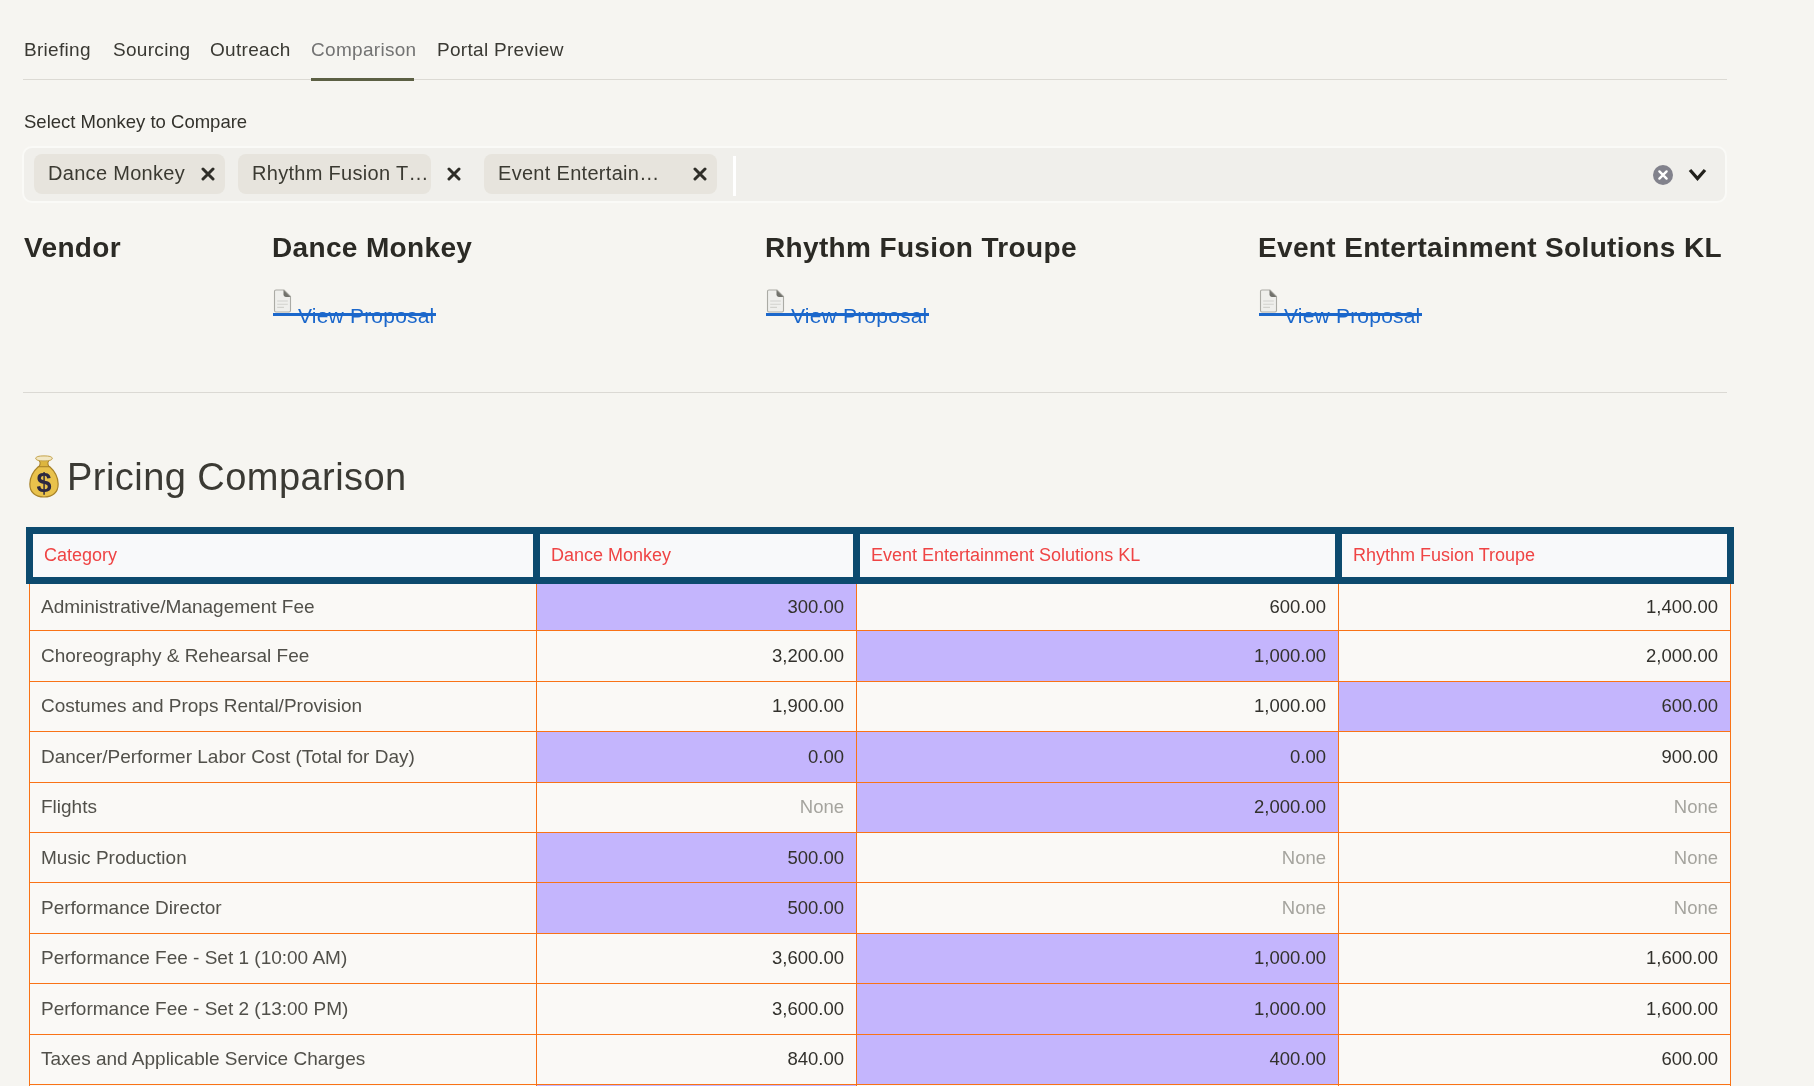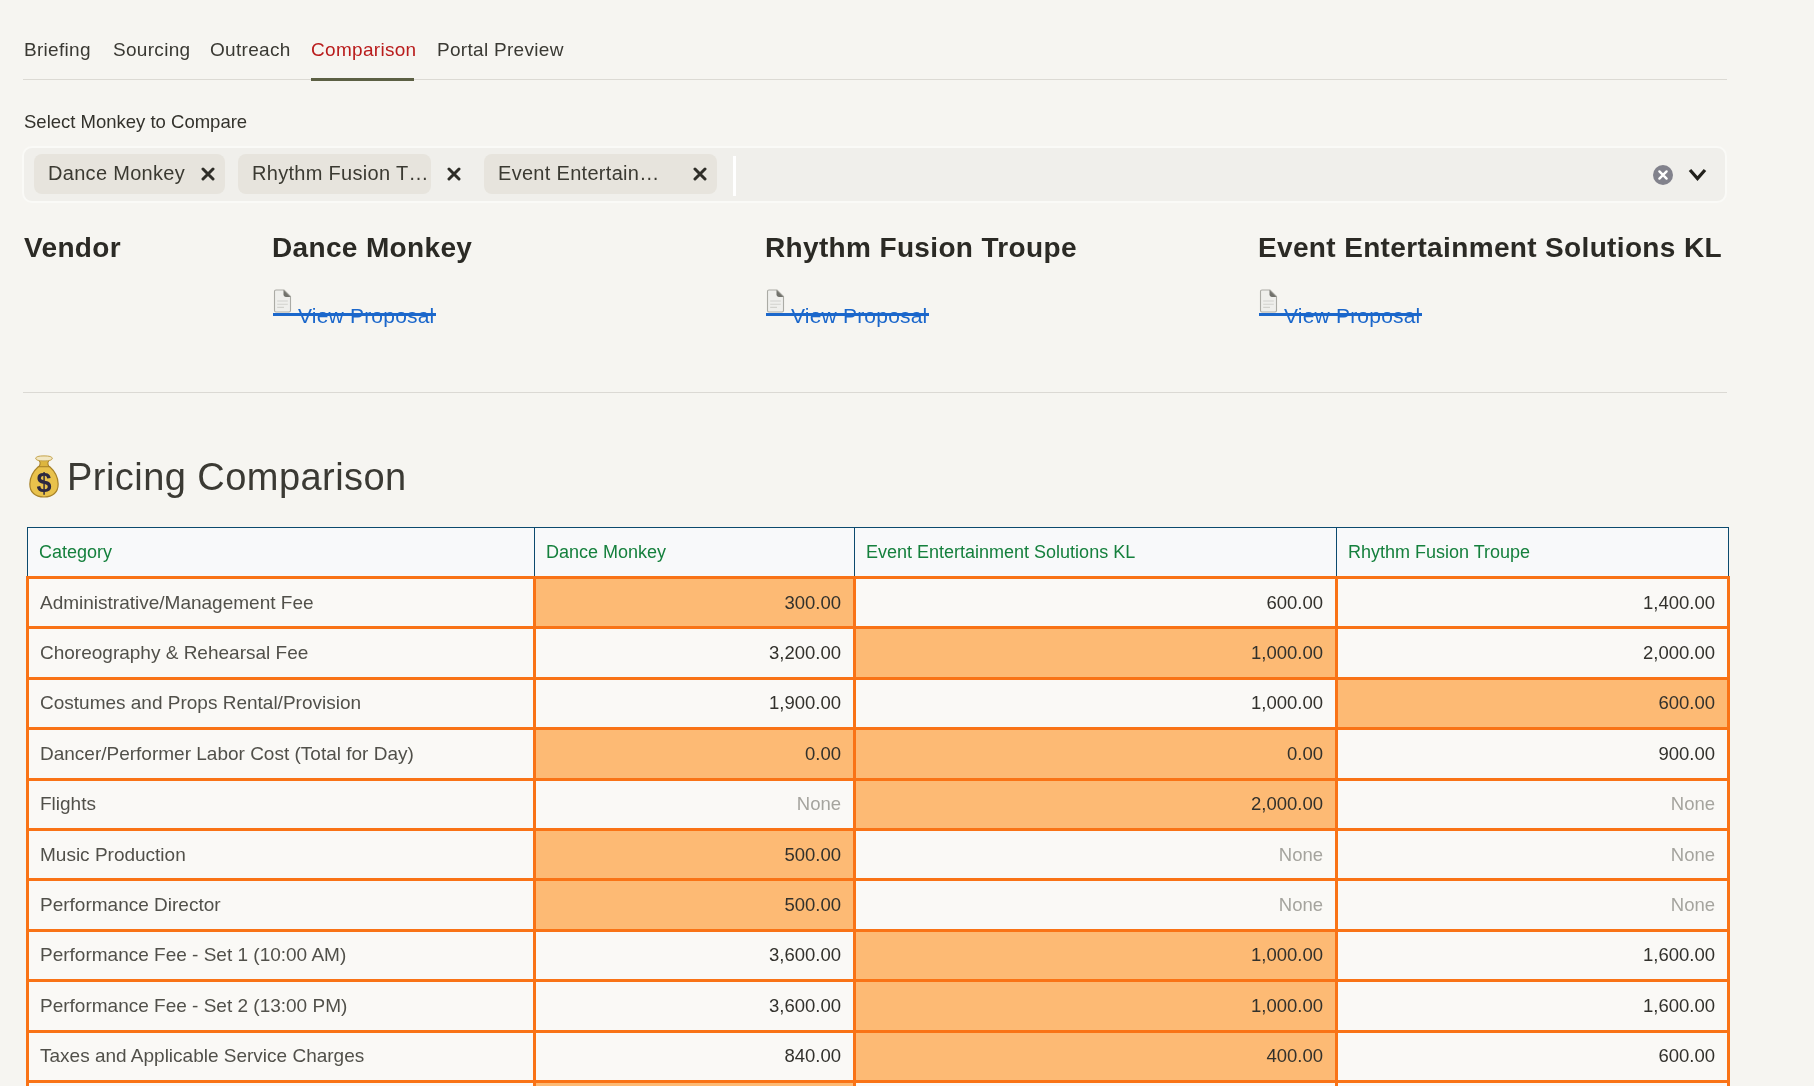--- a/index.html
+++ b/index.html
@@ -1,45 +1,45 @@
 <!DOCTYPE html>
 <html><head>
 <meta charset="utf-8">
 <style>
   * { margin:0; padding:0; box-sizing:border-box; }
   html,body { width:1814px; height:1086px; background:#f6f5f1; font-family:"Liberation Sans", sans-serif; overflow:hidden; }
   .abs { position:absolute; }
   
   .tab { position:absolute; top:39px; font-size:19px; letter-spacing:0.3px; color:#3a3933; white-space:nowrap; }
-  .tab.active { color:#b91c1c; }
+  .tab.active { color:#737373; }
   #tabline { position:absolute; left:23px; top:79px; width:1704px; height:1px; background:#dcdad4; }
   #tabunder { position:absolute; left:311px; top:77.5px; width:103px; height:3px; background:#5c6044; }
   
   #sel-label { position:absolute; left:24px; top:111px; font-size:18.5px; color:#33322c; }
   #sel-box { position:absolute; left:22px; top:146px; width:1705px; height:57px; background:#f0efeb; border:2px solid #fafaf7; border-radius:10px; }
   .chip { position:absolute; top:154px; height:40px; background:#e7e4dd; border-radius:8px; }
   .chip span.t { position:absolute; left:14px; top:8px; font-size:20px; letter-spacing:0.3px; color:#3b3a32; white-space:nowrap; }
   .chip svg.x { position:absolute; top:13px; }
   #caret { position:absolute; left:733px; top:156px; width:2.5px; height:40px; background:#ffffff; }
   
   .vh { position:absolute; top:231.5px; font-size:28px; letter-spacing:0.35px; font-weight:bold; color:#2b2a25; white-space:nowrap; }
   .vp-text { position:absolute; top:304px; font-size:21px; letter-spacing:0.2px; color:#1b67cb; white-space:nowrap; }
   .vp-ul { position:absolute; top:313px; height:2.5px; background:#1b67cb; }
   #divider { position:absolute; left:23px; top:391.5px; width:1704px; height:1.5px; background:#dbd9d4; }
   
   #heading { position:absolute; left:67px; top:456px; font-size:38px; letter-spacing:0.45px; color:#3b3a34; }
   
   #ptable { position:absolute; left:26px; top:527px; width:1701px; border-collapse:collapse; table-layout:fixed; }
   #ptable col.c1 { width:507px; } #ptable col.c2 { width:320px; }
   #ptable col.c3 { width:482px; } #ptable col.c4 { width:392px; }
-  #ptable th { height:50px; background:#f8f9fa; font-weight:normal; font-size:18px; color:#15803d; text-align:left; padding:0 12px 0 11px; border:1px solid #0c4a6e; }
-  #ptable td { height:50.4px; background:#faf9f6; font-size:19px; color:#51504a; text-align:left; padding:0 12px 0 11px; border:3px solid #f97316; white-space:nowrap; overflow:hidden; }
+  #ptable th { height:50px; background:#f8f9fa; font-weight:normal; font-size:18px; color:#ef4444; text-align:left; padding:0 12px 0 11px; border:7px solid #0c4a6e; }
+  #ptable td { height:50.4px; background:#faf9f6; font-size:19px; color:#51504a; text-align:left; padding:0 12px 0 11px; border:1px solid #f97316; white-space:nowrap; overflow:hidden; }
   #ptable td.num { font-size:18.5px; color:#32312c; text-align:right; }
   #ptable td.none { font-size:18.5px; color:#a5a49e; text-align:right; }
-  #ptable td.g { background:#fdba74; }
+  #ptable td.g { background:#c4b5fd; }
 </style>
 </head>
 <body>
   <span class="tab" style="left:24px;">Briefing</span>
   <span class="tab" style="left:113px;">Sourcing</span>
   <span class="tab" style="left:210px;">Outreach</span>
   <span class="tab active" style="left:311px;">Comparison</span>
   <span class="tab" style="left:437px;">Portal Preview</span>
   <div id="tabline"></div>
   <div id="tabunder"></div>

